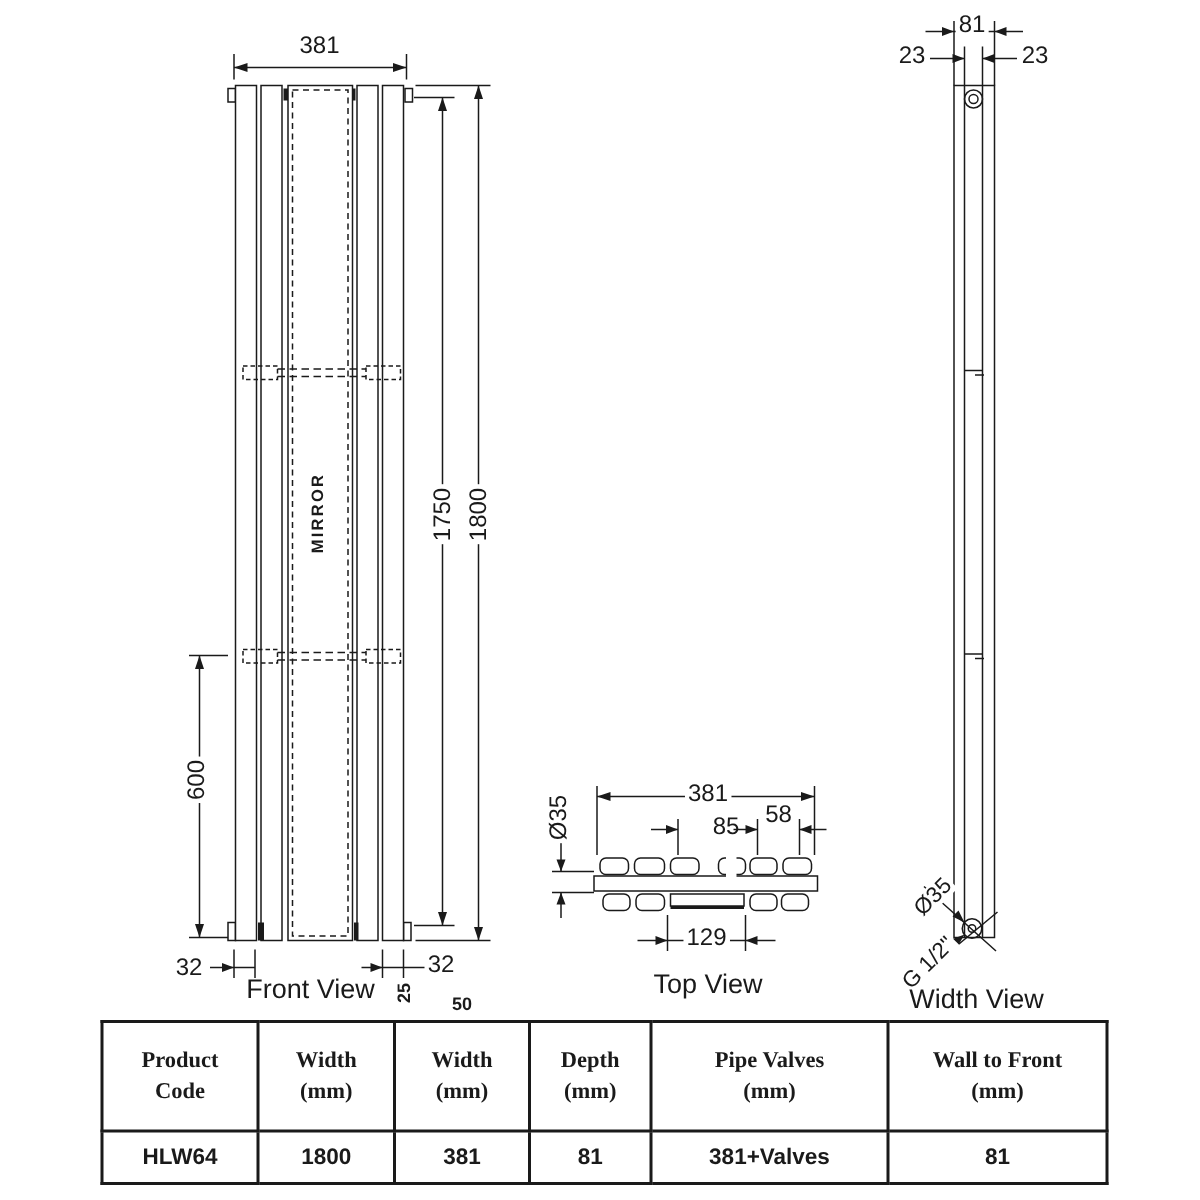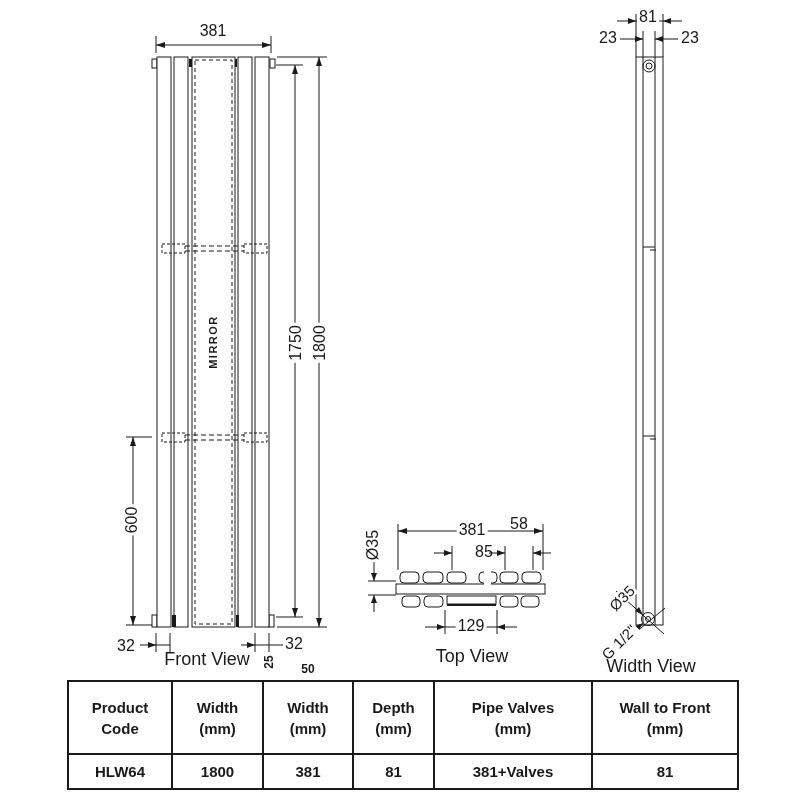--- a/index.html
+++ b/index.html
@@ -17,21 +17,21 @@
   .r45{transform:translate(-50%,-50%) rotate(-45deg);}
   .bg{background:#ffffff;padding:0 2px;}
   .sm{font-size:12px;font-weight:bold;}
   .big{font-size:18px;}
   .mirror{font-size:11px;font-weight:bold;letter-spacing:1.5px;}
   #spec-table{position:absolute;left:67px;top:680px;width:670px;height:108px;
               border-collapse:collapse;table-layout:fixed;}
   #spec-table td{border:2px solid #1a1a1a;text-align:center;vertical-align:middle;
                  font-size:15px;font-weight:bold;color:#1a1a1a;padding:0;}
   #spec-table .hline{display:block;line-height:21px;}
-  #spec-table tr.hdr{height:73px;}
+  #spec-table tr.hdr{height:73px;font-family:Liberation Serif, serif;}
   #spec-table tr.val{height:35px;padding-left:29px;}
 </style>
 </head>
 <body>
 
 <div id="canvas">
 
   <svg width="800" height="800" viewBox="0 0 800 800">
 
     <g>
@@ -197,21 +197,21 @@
   <span class="lbl" style="left:126px;top:646px">32</span>
   <span class="lbl" style="left:294px;top:644px">32</span>
   <span class="lbl rot mirror bg" style="left:213px;top:342px">MIRROR</span>
   <span class="lbl big" style="left:207px;top:659px">Front View</span>
   <span class="lbl rot sm" style="left:269px;top:662px">25</span>
   <span class="lbl sm" style="left:308px;top:669px">50</span>
 
   <span class="lbl bg" style="left:472px;top:530px">381</span>
   <span class="lbl rot bg" style="left:373px;top:545px">Ø35</span>
   <span class="lbl" style="left:484px;top:552px">85</span>
-  <span class="lbl" style="left:519px;top:524px">58</span>
+  <span class="lbl" style="left:519px;top:544px">58</span>
   <span class="lbl bg" style="left:471px;top:626px">129</span>
   <span class="lbl big" style="left:472px;top:656px">Top View</span>
 
   <span class="lbl bg" style="left:648px;top:17px">81</span>
   <span class="lbl" style="left:608px;top:38px">23</span>
   <span class="lbl" style="left:690px;top:38px">23</span>
   <span class="lbl r45 bg" style="left:622px;top:598px;font-size:15px">Ø35</span>
   <span class="lbl r45 bg" style="left:619px;top:642px;font-size:15px">G 1/2"</span>
   <span class="lbl big" style="left:651px;top:666px">Width View</span>
 

